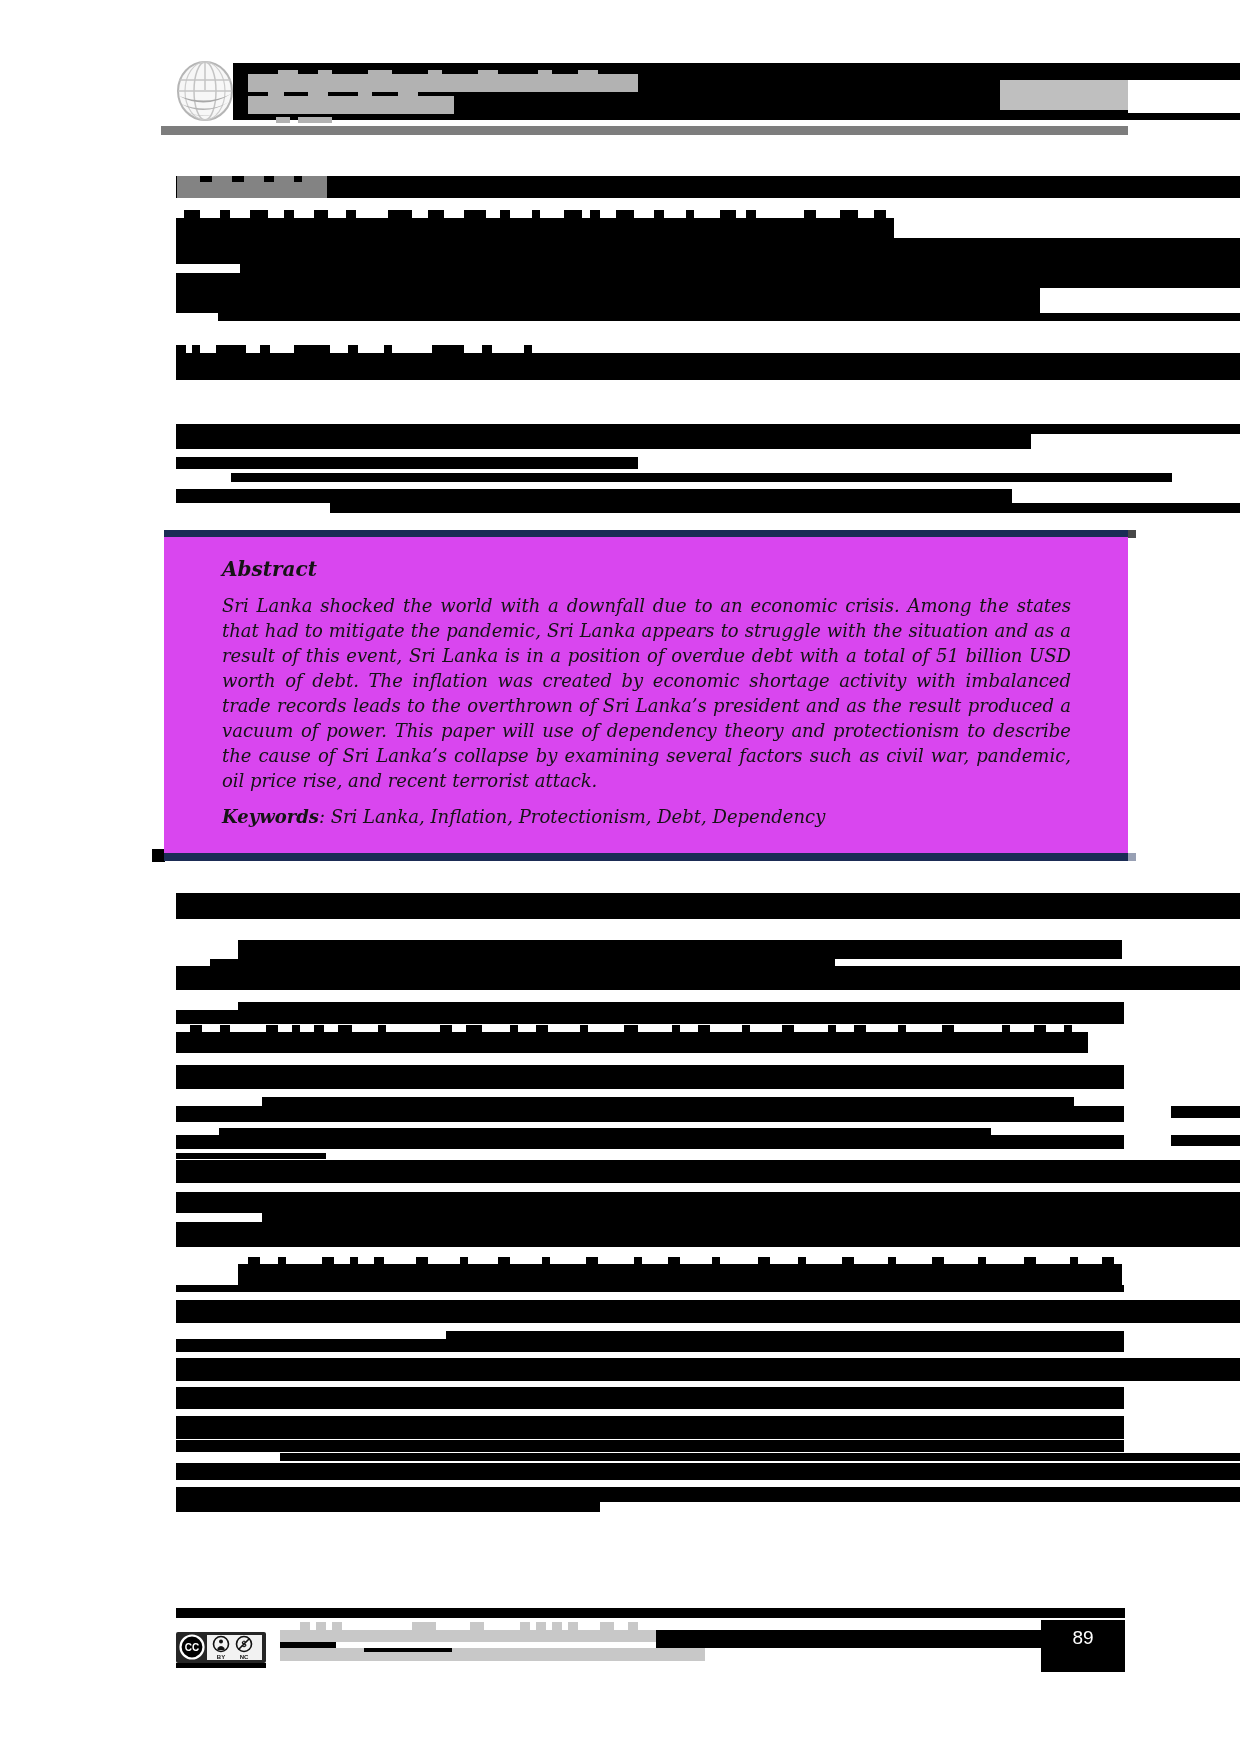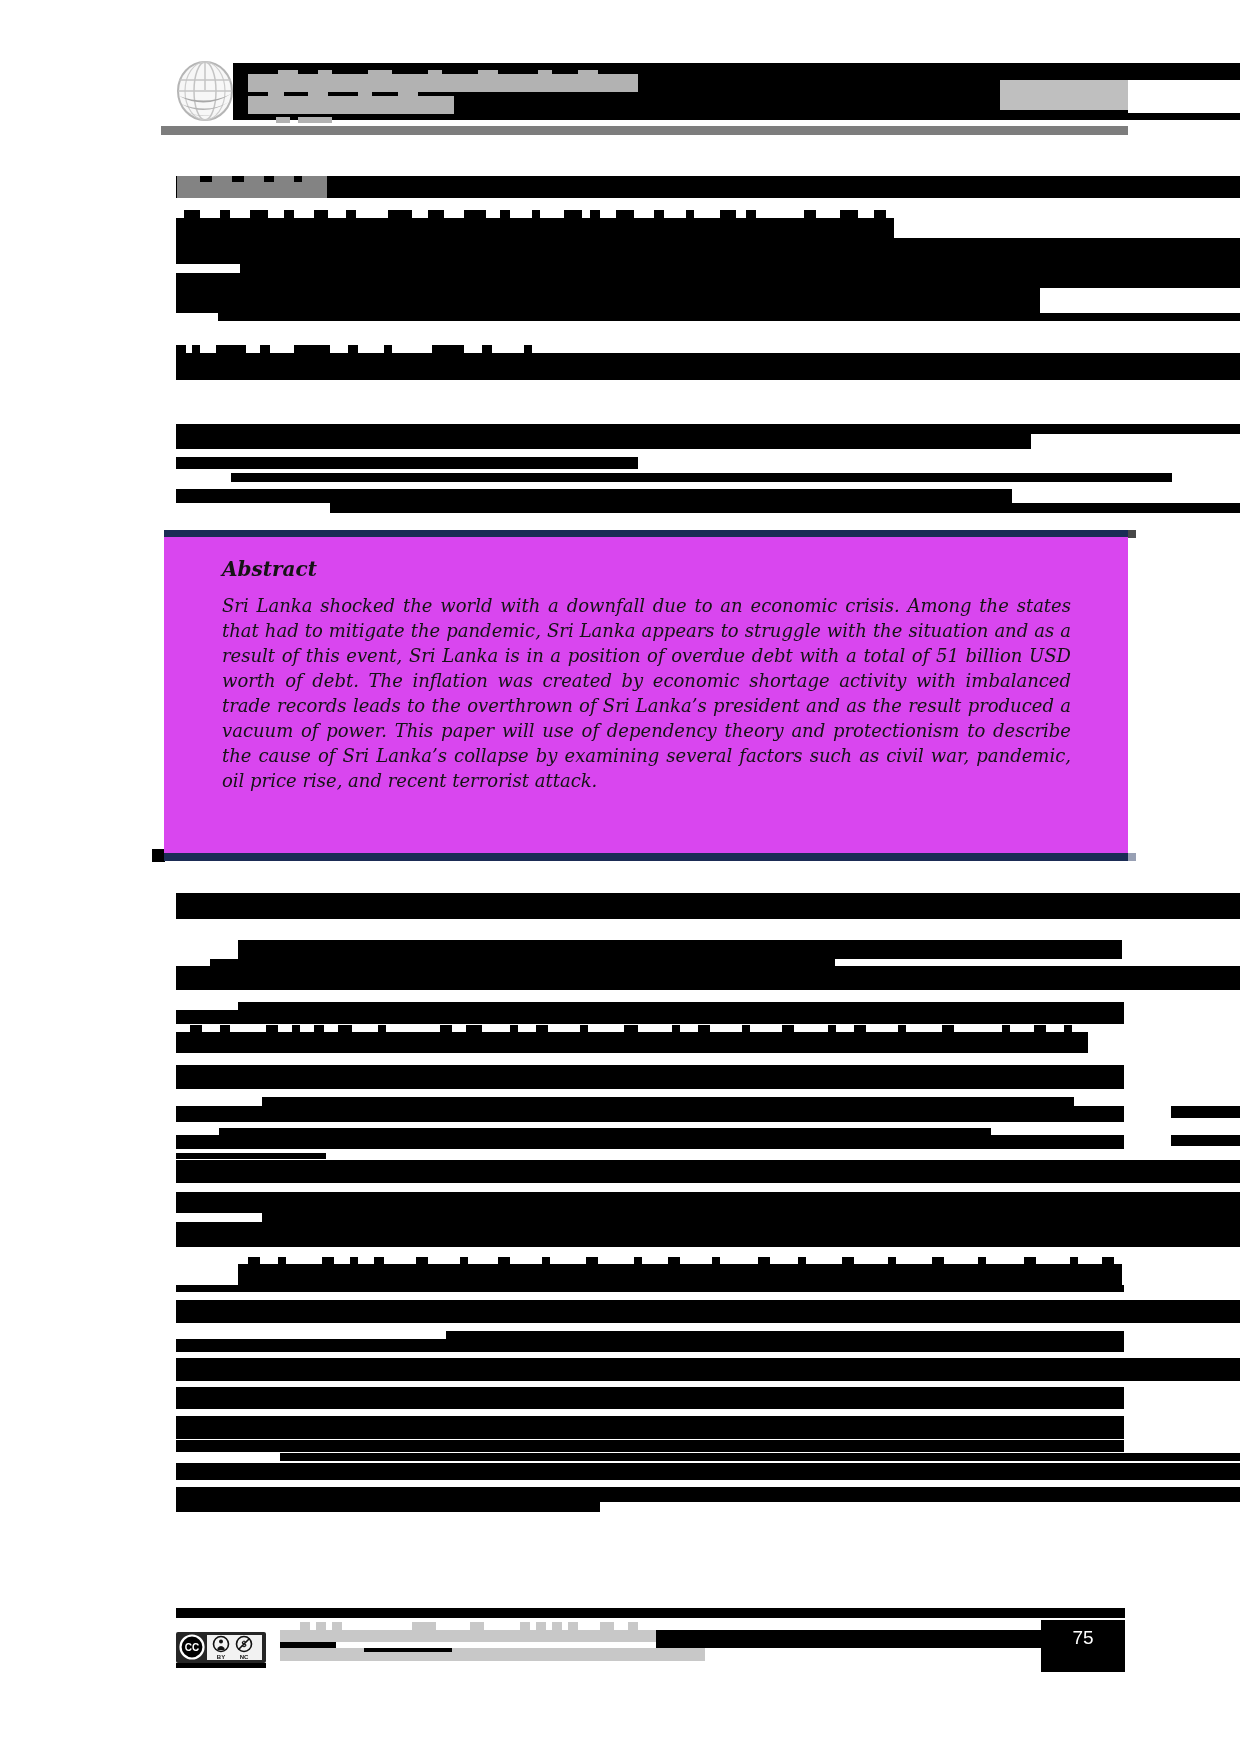--- a/index.html
+++ b/index.html
@@ -207,24 +207,25 @@
       <div class="bar" style="left: 656px; top: 1630px; width: 385px; height: 18px; background: rgb(0, 0, 0);"></div>
       <div class="bar" style="left: 280px; top: 1642px; width: 56px; height: 6px; background: rgb(0, 0, 0);"></div>
       <div class="bar" style="left: 280px; top: 1648px; width: 425px; height: 13px; background: rgb(200, 200, 200);"></div>
       <div class="bar" style="left: 364px; top: 1648px; width: 88px; height: 4px; background: rgb(0, 0, 0);"></div>
       <div class="bar" style="left: 176px; top: 1663px; width: 90px; height: 5px; background: rgb(0, 0, 0);"></div>
     </div>
 
   <div class="abstract-box">
     <div class="abs-head">Abstract</div>
     <p class="abs-body">Sri Lanka shocked the world with a downfall due to an economic crisis. Among the states that had to mitigate the pandemic, Sri Lanka appears to struggle with the situation and as a result of this event, Sri Lanka is in a position of overdue debt with a total of 51 billion USD worth of debt. The inflation was created by economic shortage activity with imbalanced trade records leads to the overthrown of Sri Lanka’s president and as the result produced a vacuum of power. This paper will use of dependency theory and protectionism to describe the cause of Sri Lanka’s collapse by examining several factors such as civil war, pandemic, oil price rise, and recent terrorist attack.</p>
+    <p class="abs-kw"><span class="kw-label">Keywords</span><span>: Sri Lanka, Inflation, Protectionism, Debt, Dependency</span></p>
   </div>
 
   <div class="page-box">
-    <span>75</span>
+    <span>89</span>
   </div>
 
   <svg class="cc-badge" viewBox="0 0 90 31" xmlns="http://www.w3.org/2000/svg">
     <rect width="90" height="31" fill="#262626" rx="2"></rect>
     <circle cx="16" cy="15" r="11.5" fill="#000" stroke="#fff" stroke-width="2.2"></circle>
     <text x="16" y="19" fill="#fff" font-size="10" font-weight="bold" text-anchor="middle" font-family="Liberation Sans, sans-serif">CC</text>
     <rect x="31" y="3" width="55" height="25" fill="#f2f2f2"></rect>
     <circle cx="45" cy="12" r="7.5" fill="none" stroke="#111" stroke-width="1.6"></circle>
     <circle cx="45" cy="9.5" r="2" fill="#111"></circle>
     <path d="M41.5 16 q3.5 -4 7 0 l0 2 -7 0 z" fill="#111"></path>

